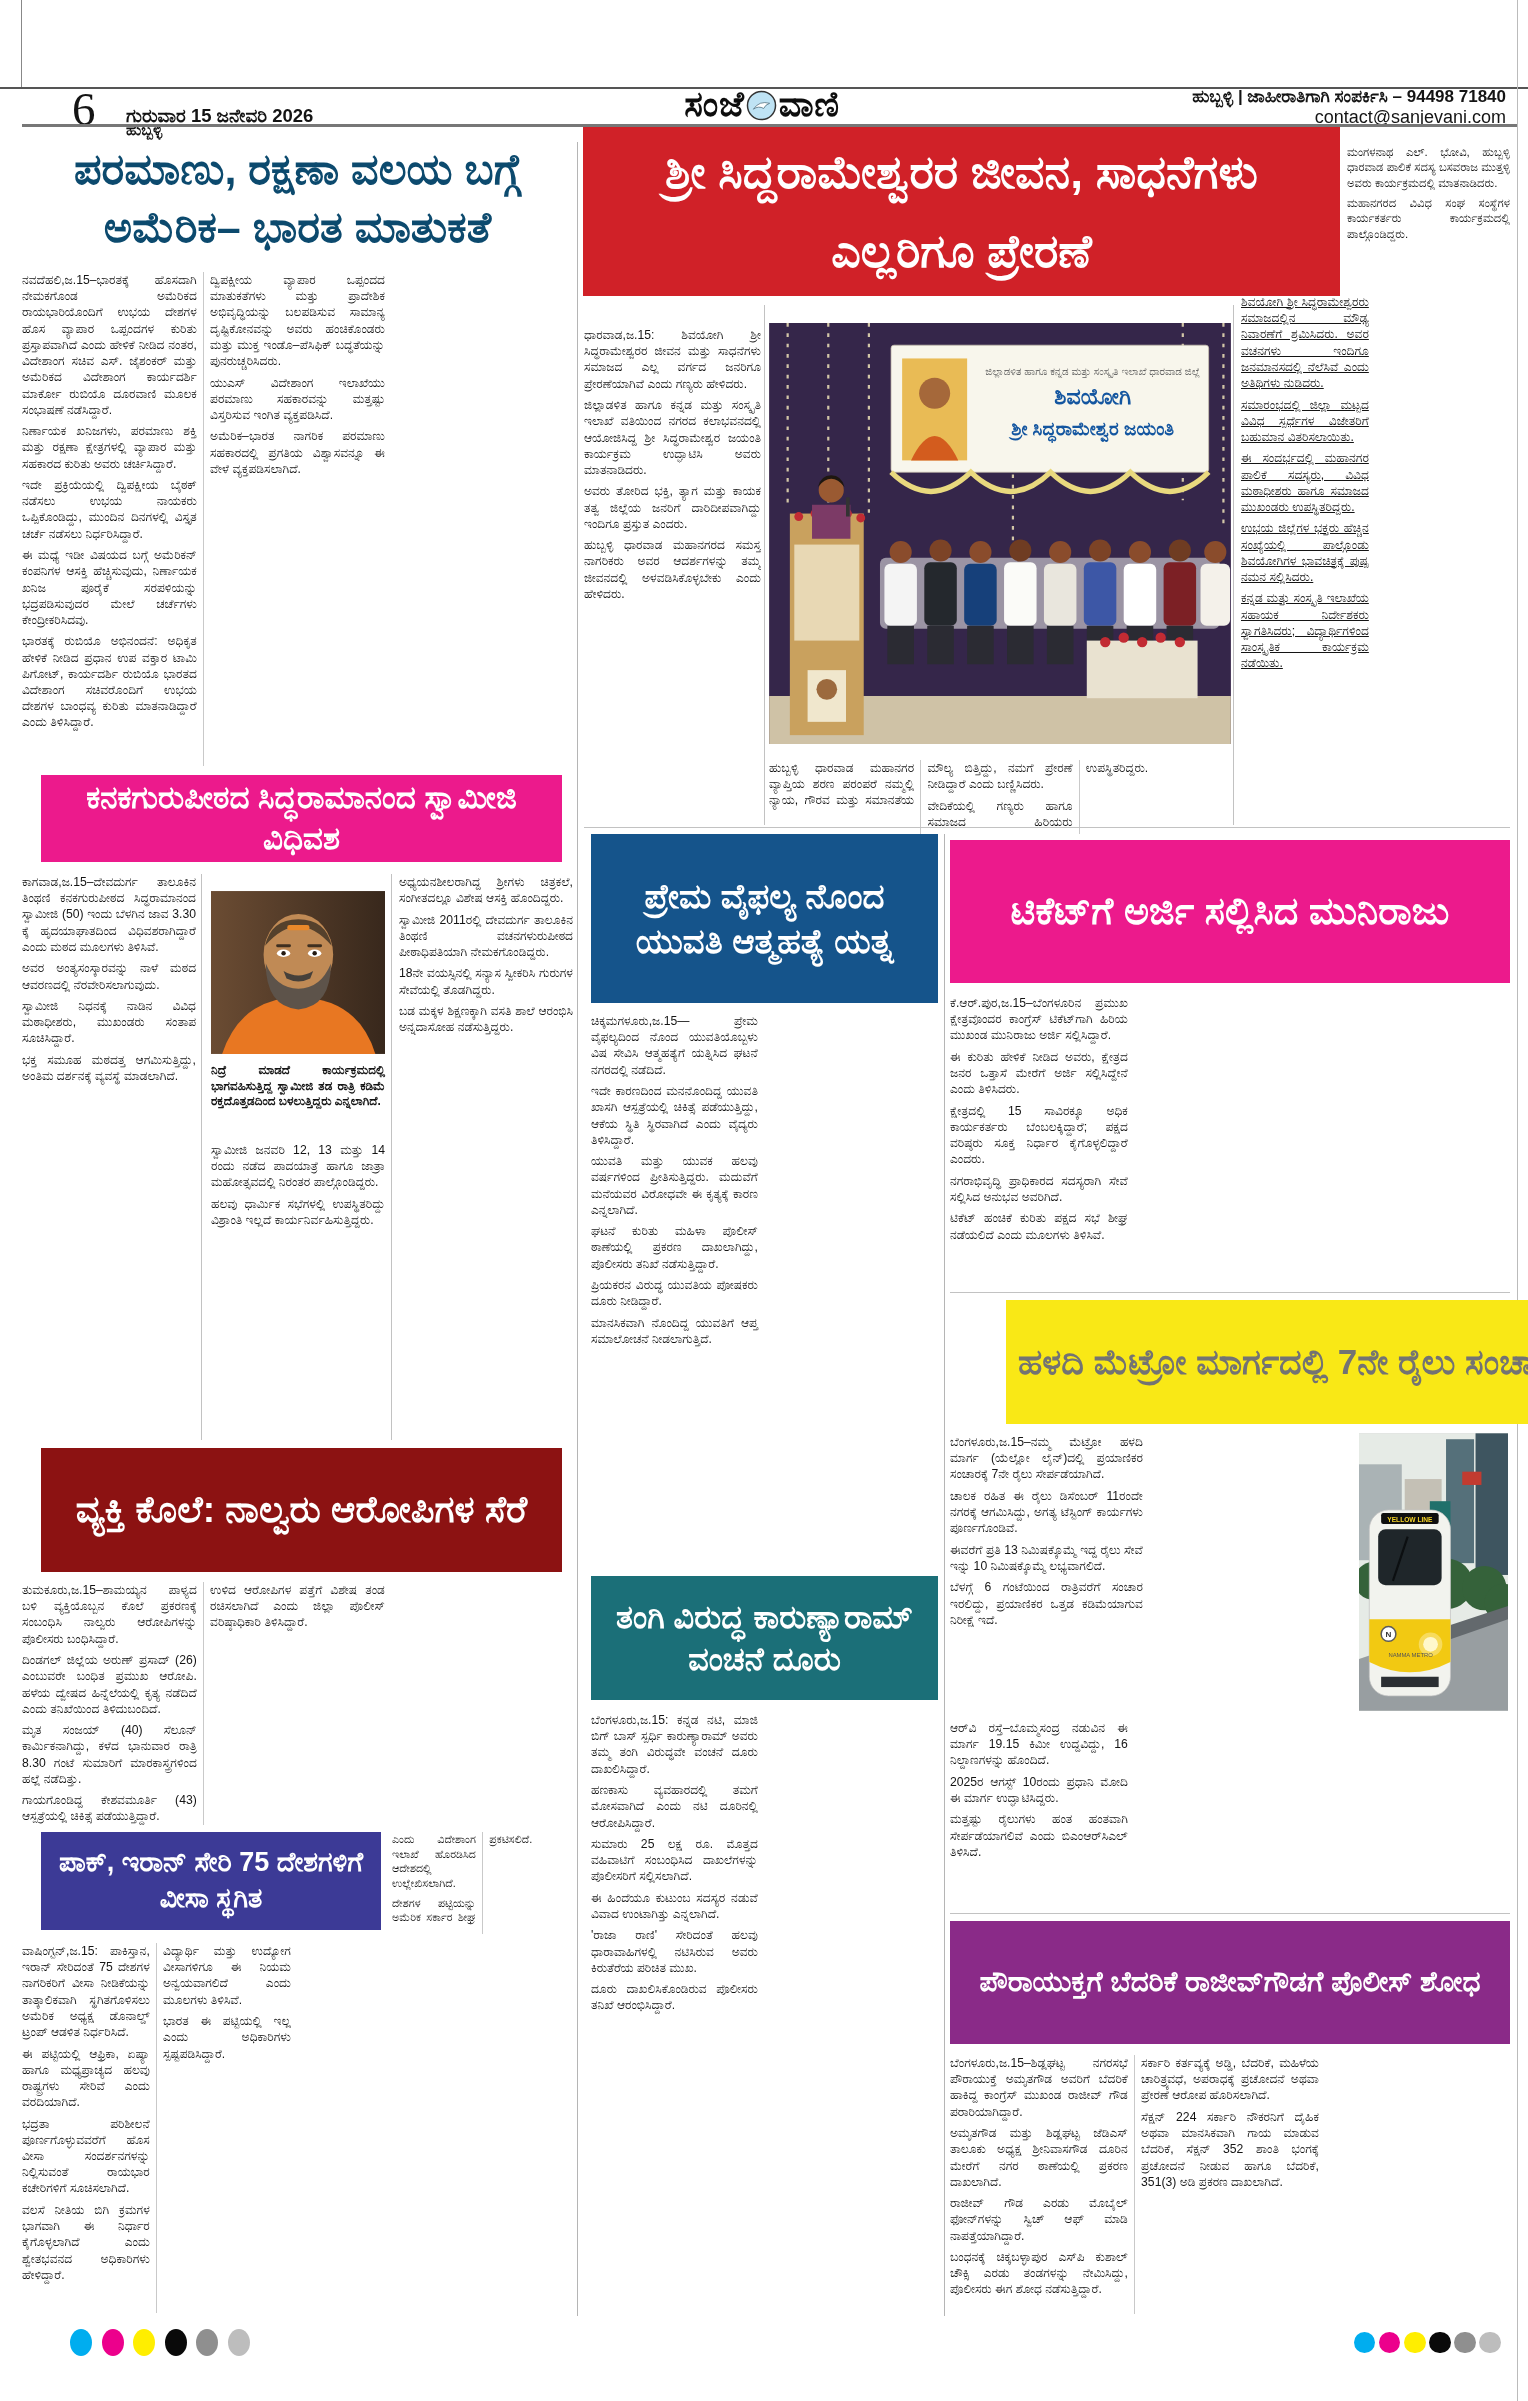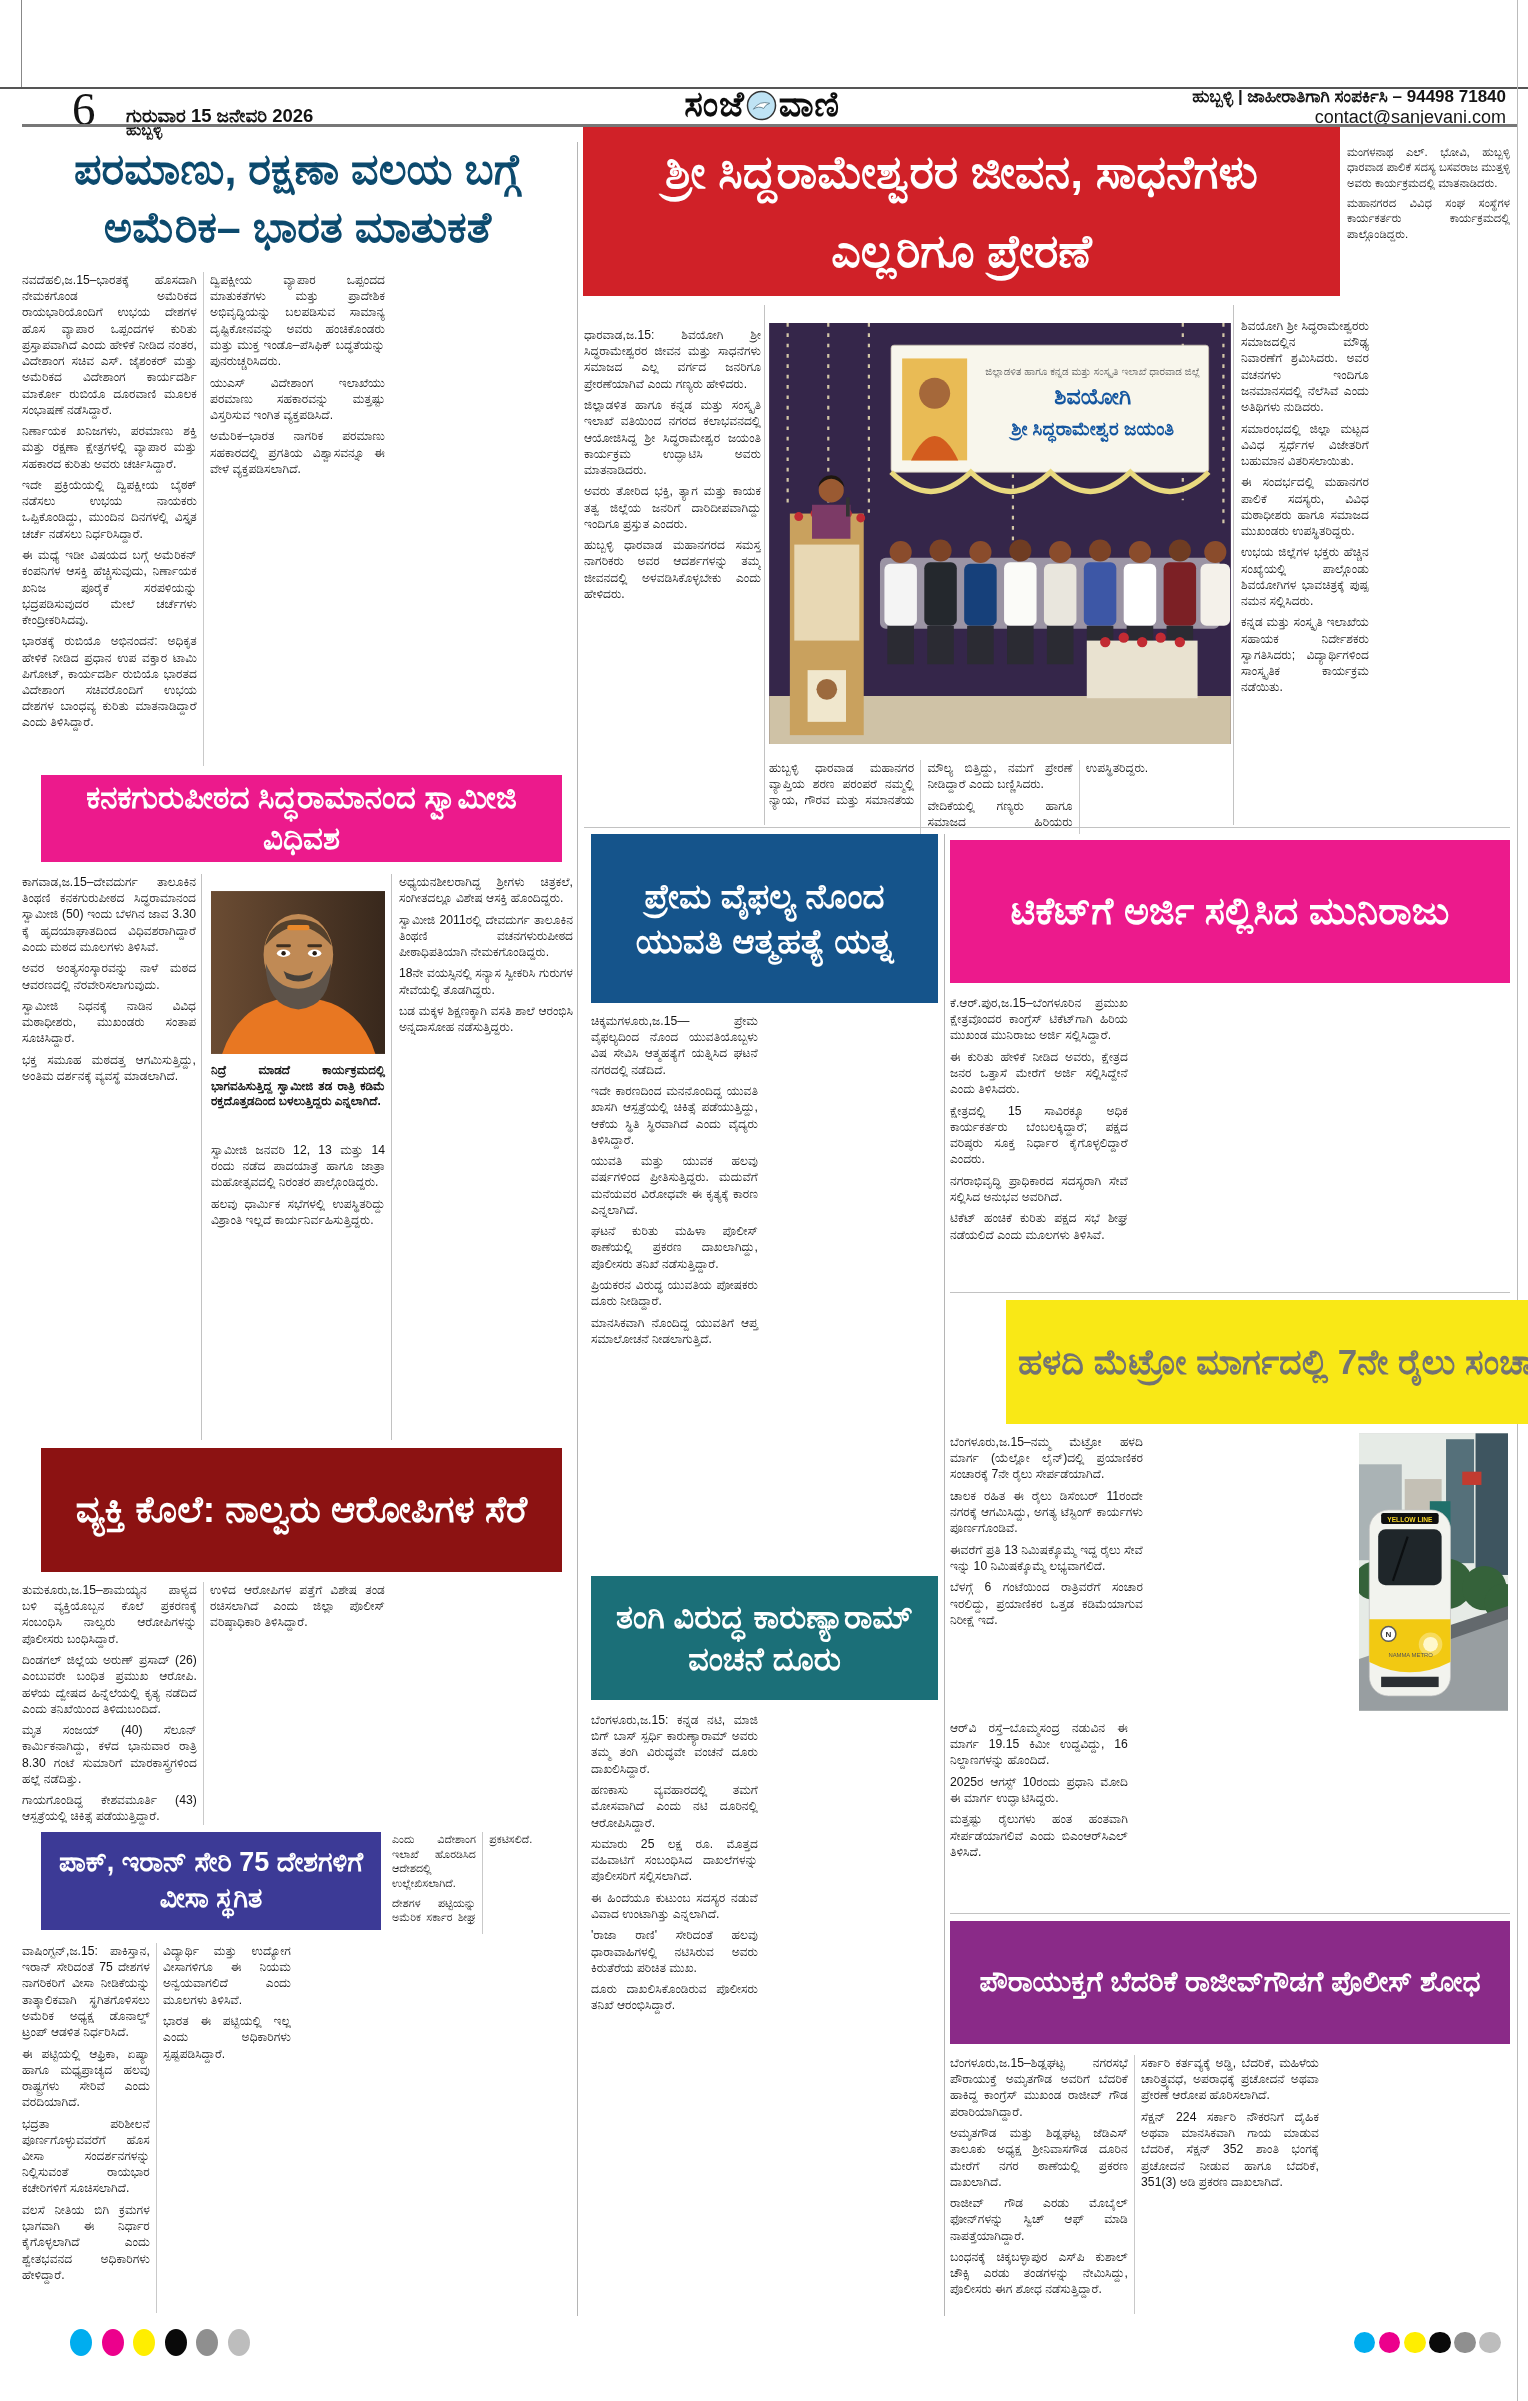--- a/index.html
+++ b/index.html
@@ -265,21 +265,21 @@
     </svg>
   </div>
 
   <div class="bt" style="left:769px;top:750px;width:462px;height:74px;margin-top:10px;">
     <div class="cols3">
       <p>ಹುಬ್ಬಳ್ಳಿ ಧಾರವಾಡ ಮಹಾನಗರ ವ್ಯಾಪ್ತಿಯ ಶರಣ ಪರಂಪರೆ ನಮ್ಮಲ್ಲಿ ನ್ಯಾಯ, ಗೌರವ ಮತ್ತು ಸಮಾನತೆಯ ಮೌಲ್ಯ ಬಿತ್ತಿದ್ದು, ನಮಗೆ ಪ್ರೇರಣೆ ನೀಡಿದ್ದಾರೆ ಎಂದು ಬಣ್ಣಿಸಿದರು.</p>
       <p>ವೇದಿಕೆಯಲ್ಲಿ ಗಣ್ಯರು ಹಾಗೂ ಸಮಾಜದ ಹಿರಿಯರು ಉಪಸ್ಥಿತರಿದ್ದರು.</p>
     </div>
   </div>
   <div class="vline" style="left:1233px;top:305px;height:520px;"></div>
-  <div class="bt" style="left:1241px;top:318px;width:269px;height:520px;">
+  <div class="bt" style="left:1241px;top:294px;width:269px;height:520px;text-decoration:underline;">
     <div class="cols2">
       <p>ಶಿವಯೋಗಿ ಶ್ರೀ ಸಿದ್ಧರಾಮೇಶ್ವರರು ಸಮಾಜದಲ್ಲಿನ ಮೌಢ್ಯ ನಿವಾರಣೆಗೆ ಶ್ರಮಿಸಿದರು. ಅವರ ವಚನಗಳು ಇಂದಿಗೂ ಜನಮಾನಸದಲ್ಲಿ ನೆಲೆಸಿವೆ ಎಂದು ಅತಿಥಿಗಳು ನುಡಿದರು.</p>
       <p>ಸಮಾರಂಭದಲ್ಲಿ ಜಿಲ್ಲಾ ಮಟ್ಟದ ವಿವಿಧ ಸ್ಪರ್ಧೆಗಳ ವಿಜೇತರಿಗೆ ಬಹುಮಾನ ವಿತರಿಸಲಾಯಿತು.</p>
       <p>ಈ ಸಂದರ್ಭದಲ್ಲಿ ಮಹಾನಗರ ಪಾಲಿಕೆ ಸದಸ್ಯರು, ವಿವಿಧ ಮಠಾಧೀಶರು ಹಾಗೂ ಸಮಾಜದ ಮುಖಂಡರು ಉಪಸ್ಥಿತರಿದ್ದರು.</p>
       <p>ಉಭಯ ಜಿಲ್ಲೆಗಳ ಭಕ್ತರು ಹೆಚ್ಚಿನ ಸಂಖ್ಯೆಯಲ್ಲಿ ಪಾಲ್ಗೊಂಡು ಶಿವಯೋಗಿಗಳ ಭಾವಚಿತ್ರಕ್ಕೆ ಪುಷ್ಪ ನಮನ ಸಲ್ಲಿಸಿದರು.</p>
       <p>ಕನ್ನಡ ಮತ್ತು ಸಂಸ್ಕೃತಿ ಇಲಾಖೆಯ ಸಹಾಯಕ ನಿರ್ದೇಶಕರು ಸ್ವಾಗತಿಸಿದರು; ವಿದ್ಯಾರ್ಥಿಗಳಿಂದ ಸಾಂಸ್ಕೃತಿಕ ಕಾರ್ಯಕ್ರಮ ನಡೆಯಿತು.</p>
     </div>
   </div>
   <div class="hline" style="left:584px;top:827px;width:926px;height:0.7px;background:#c2c2c2;"></div>
 

